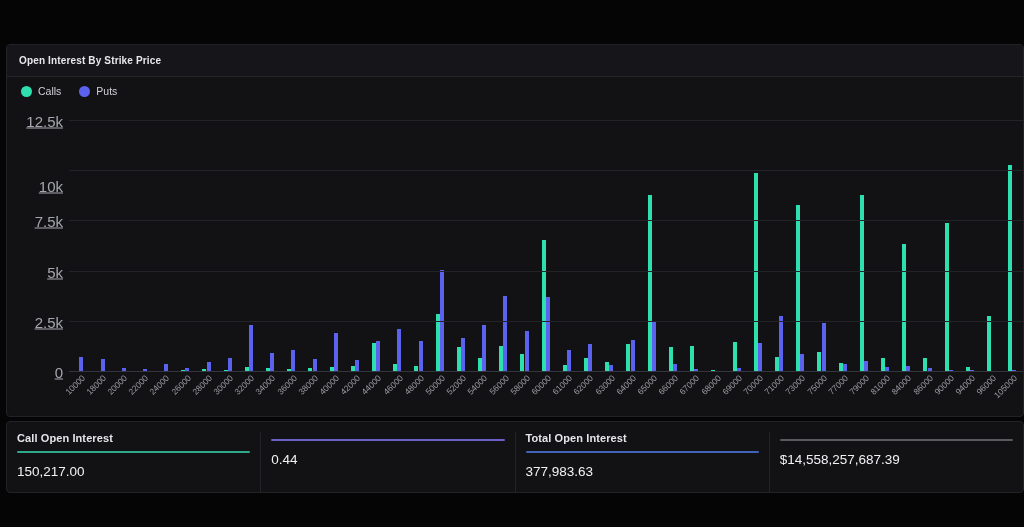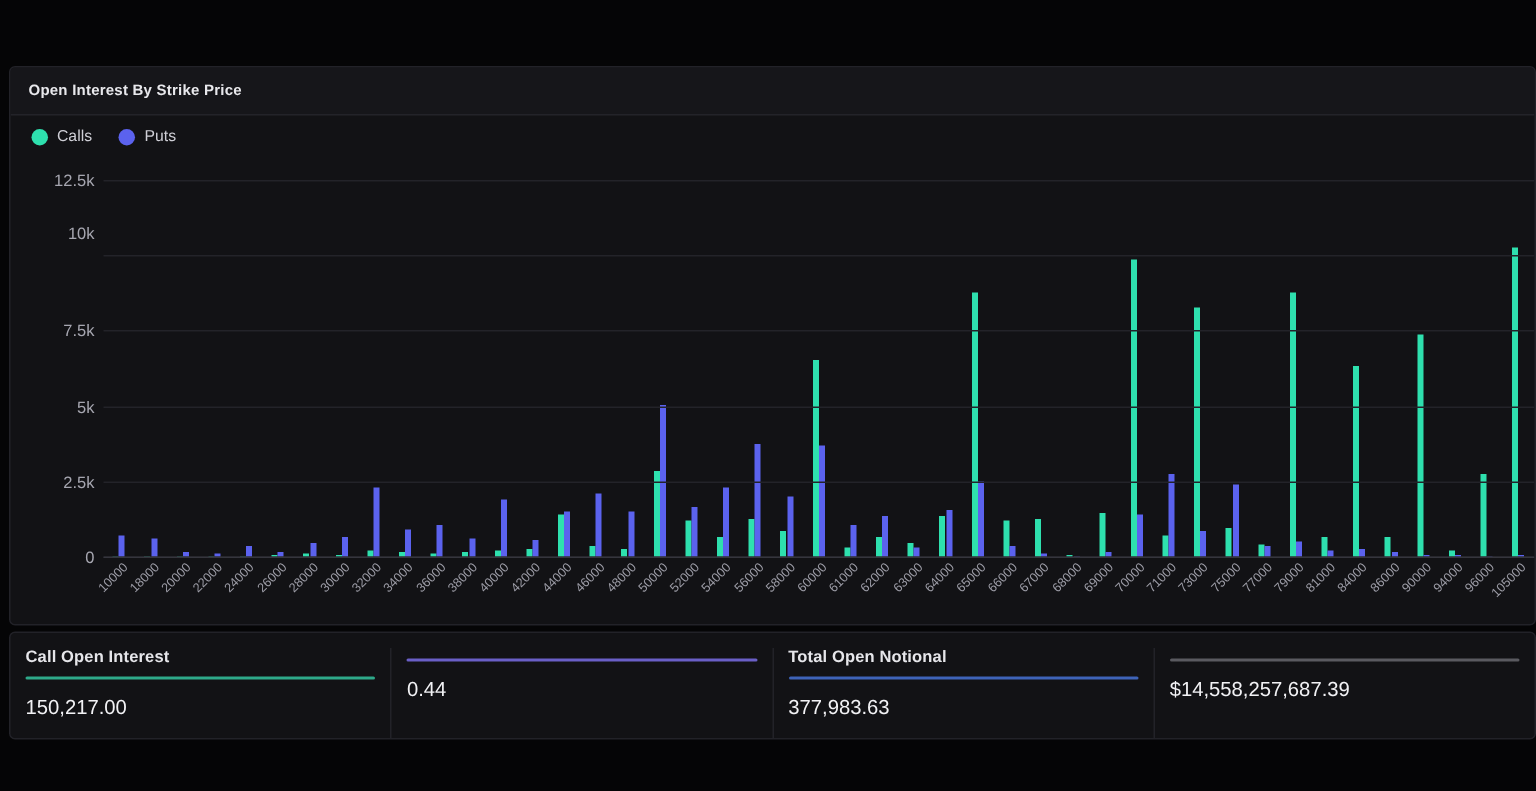--- a/index.html
+++ b/index.html
@@ -45,23 +45,24 @@
     position:absolute; left: 14px; top: 8px;
     display:flex; align-items:center; gap: 18px;
     z-index: 6;
   }
   .legend-item { display:flex; align-items:center; gap:6px; }
   .legend-dot { width:11px; height:11px; border-radius:50%; display:block; }
   .legend-label { font-size:10.5px; color:#cfcfd6; }
   .ytick {
     position:absolute; right: 100%;
     margin-right: 6px;
-    font-size: 11px; color:#a6a6b0;
+    font-size: 15px; color:#a6a6b0;
     transform: translateY(-50%);
     white-space:nowrap;
+    text-decoration:underline;
   }
   .gridline {
     position:absolute; left:0; right:0;
     height:1px; background:#232329;
   }
   .grid-wrap {
     position:absolute;
     left: 62px; right: 0px;
     top: 44px;   
     height: 251px; 
@@ -329,21 +330,21 @@
           </div>
       <div class="gridline" style="bottom: 0px;"></div>
           <div class="ytick" style="bottom: 0px; transform: translateY(50%);">0</div>
           <div class="gridline" style="bottom: 50.2px;"></div>
           <div class="ytick" style="bottom: 50.2px; transform: translateY(50%);">2.5k</div>
           <div class="gridline" style="bottom: 100.4px;"></div>
           <div class="ytick" style="bottom: 100.4px; transform: translateY(50%);">5k</div>
           <div class="gridline" style="bottom: 150.6px;"></div>
           <div class="ytick" style="bottom: 150.6px; transform: translateY(50%);">7.5k</div>
           <div class="gridline" style="bottom: 200.8px;"></div>
-          <div class="ytick" style="bottom: 216px; transform: translateY(50%);">10k</div>
+          <div class="ytick" style="bottom: 186px; transform: translateY(50%);">10k</div>
           <div class="gridline" style="bottom: 251px;"></div>
           <div class="ytick" style="bottom: 251px; transform: translateY(50%);">12.5k</div>
           <div class="baseline"></div>
         </div>
 
       <div class="xlabels" id="xlabels">
           <div class="xlabel" style="left: 1.11111%;">10000</div>
           <div class="xlabel" style="left: 3.33333%;">18000</div>
           <div class="xlabel" style="left: 5.55556%;">20000</div>
           <div class="xlabel" style="left: 7.77778%;">22000</div>
@@ -396,21 +397,21 @@
       <div class="stat">
         <div class="stat-label">Call Open Interest</div>
         <div class="stat-rule" style="background: rgb(46, 169, 138);"></div>
         <div class="stat-value">150,217.00</div>
       </div>
       <div class="stat">
         <div class="stat-rule" style="background: rgb(106, 95, 199);"></div>
         <div class="stat-value">0.44</div>
       </div>
       <div class="stat">
-        <div class="stat-label">Total Open Notional</div>
+        <div class="stat-label">Total Open Interest</div>
         <div class="stat-rule" style="background: rgb(62, 99, 184);"></div>
         <div class="stat-value">377,983.63</div>
       </div>
       <div class="stat">
         <div class="stat-rule" style="background: rgb(90, 90, 96);"></div>
         <div class="stat-value">$14,558,257,687.39</div>
       </div>
     </div>
 
 </div>

